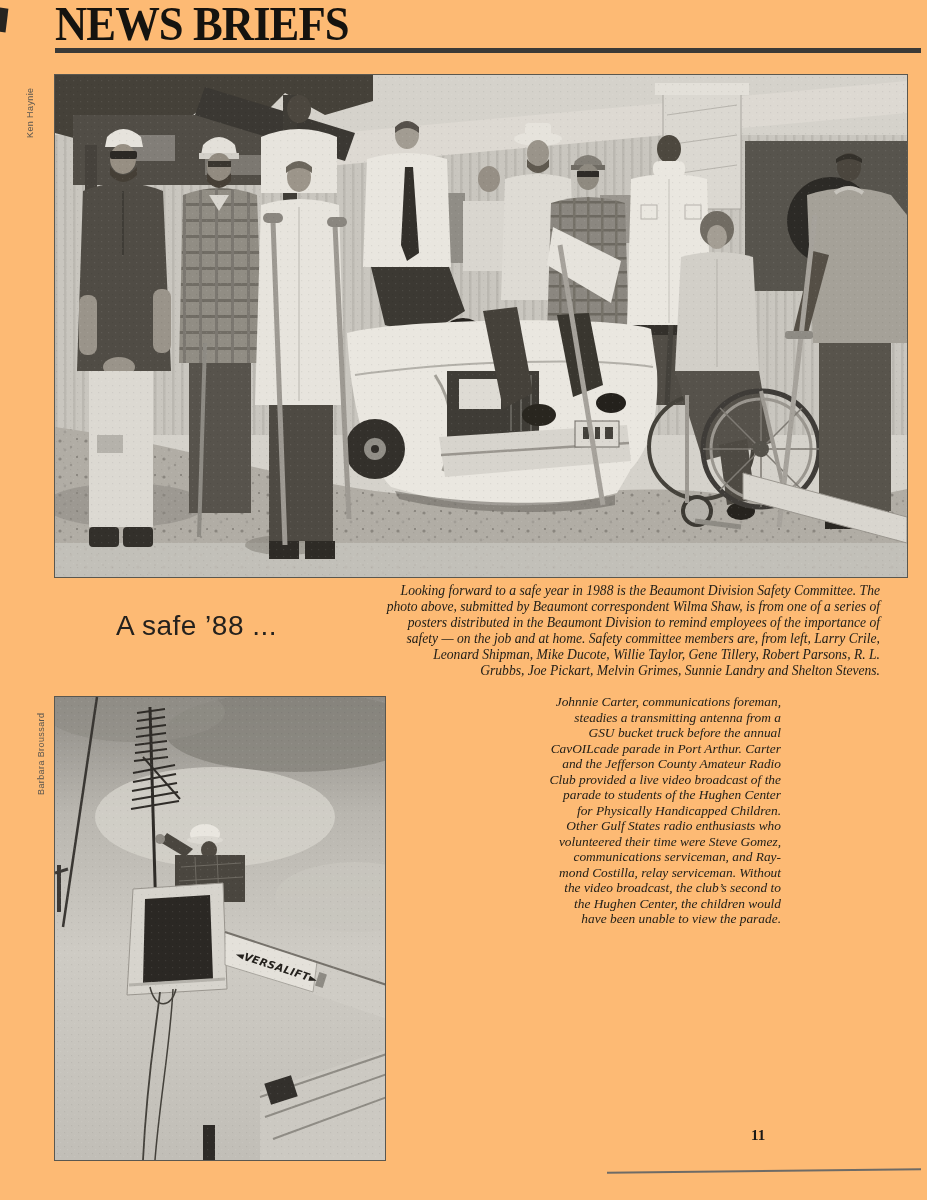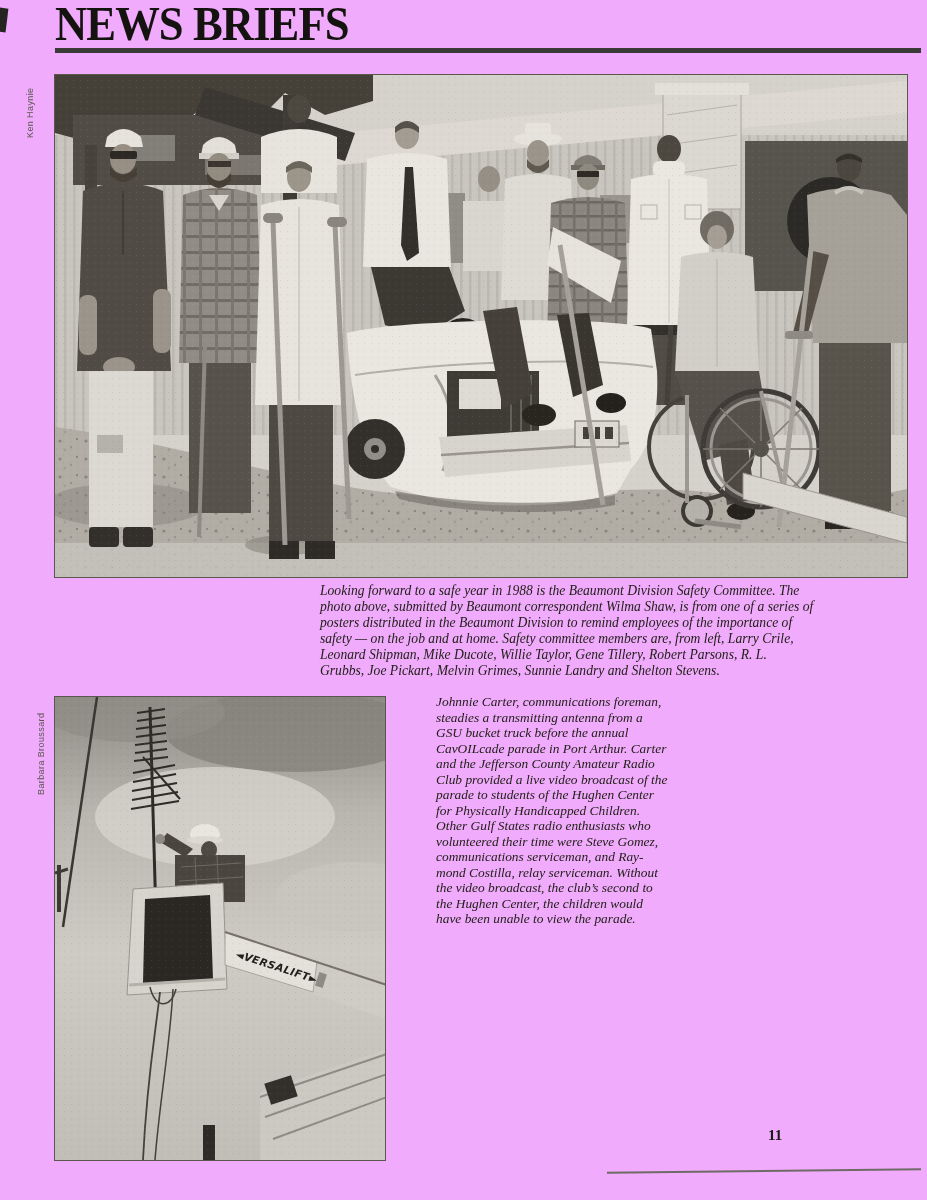--- a/index.html
+++ b/index.html
@@ -1,19 +1,19 @@
 <!DOCTYPE html>
 <html><head>
 <meta charset="utf-8">
 <style>
   html,body{margin:0;padding:0;}
   .page{
     position:relative; width:927px; height:1200px;
-    background:#f0abfc; overflow:hidden;
-    font-family:"Liberation Serif", serif; color:#1b1916;
+    background:#fdba74; overflow:hidden;
+    font-family:"Liberation Serif", serif; color:#1b1916;text-align:right;
   }
   .masthead-title{
     position:absolute; left:55px; top:0px; margin:0;
     font-family:"Liberation Serif", serif; font-weight:700;
     font-size:48px; line-height:48px; letter-spacing:-1px;
     color:#15130f; transform:scaleX(.93); transform-origin:left top;
     white-space:nowrap;
   }
   .masthead-rule{
     position:absolute; left:55px; top:48px; width:866px; height:5px;
@@ -43,21 +43,21 @@
     font-size:28px; color:#24211d; letter-spacing:.5px; white-space:nowrap;
   }
   .caption{
     position:absolute; font-family:Liberation Serif, serif;
     font-style:italic; font-weight:500; color:#232019;
     white-space:pre-line;
   }
   .caption-1{left:320px; top:583px; width:560px; font-size:13.6px; line-height:16.1px;}
   .caption-2{left:436px; top:694px; width:345px; font-size:13.4px; line-height:15.5px;}
   .page-number{
-    position:absolute; left:768px; top:1127px;
+    position:absolute; left:751px; top:1127px;
     font-family:"Liberation Serif", serif; font-weight:700;
     font-size:15px; color:#1b1916;
   }
   .footer-rule{
     position:absolute; left:607px; top:1170px; width:314px; height:2px;
     background:#6e6b66; transform:rotate(-.6deg);
   }
 </style>
 </head>
 <body>
@@ -277,20 +277,21 @@
         <rect x="730" y="256" width="28" height="8" rx="3" fill="#8e8b84"></rect>
       </g>
 
       <polygon points="688,398 852,442 852,468 688,424" fill="#d9d6cf" stroke="#9a968f"></polygon>
       <rect width="852" height="502" fill="url(#grain)"></rect>
     </svg>
   </figure>
 
   <div class="photo-credit credit-1">Ken Haynie</div>
 
+  <h2 class="safe-heading">A safe ’88 ...</h2>
 
   <div class="caption caption-1">Looking forward to a safe year in 1988 is the Beaumont Division Safety Committee. The
 photo above, submitted by Beaumont correspondent Wilma Shaw, is from one of a series of
 posters distributed in the Beaumont Division to remind employees of the importance of
 safety — on the job and at home. Safety committee members are, from left, Larry Crile,
 Leonard Shipman, Mike Ducote, Willie Taylor, Gene Tillery, Robert Parsons, R. L.
 Grubbs, Joe Pickart, Melvin Grimes, Sunnie Landry and Shelton Stevens.</div>
 
   <figure class="photo photo-2" style="margin:0" aria-label="Worker in a hard hat steadies a tall transmitting antenna from the bucket of a VERSALIFT bucket truck against a cloudy sky">
     <svg width="330" height="463" viewBox="0 0 330 463">

